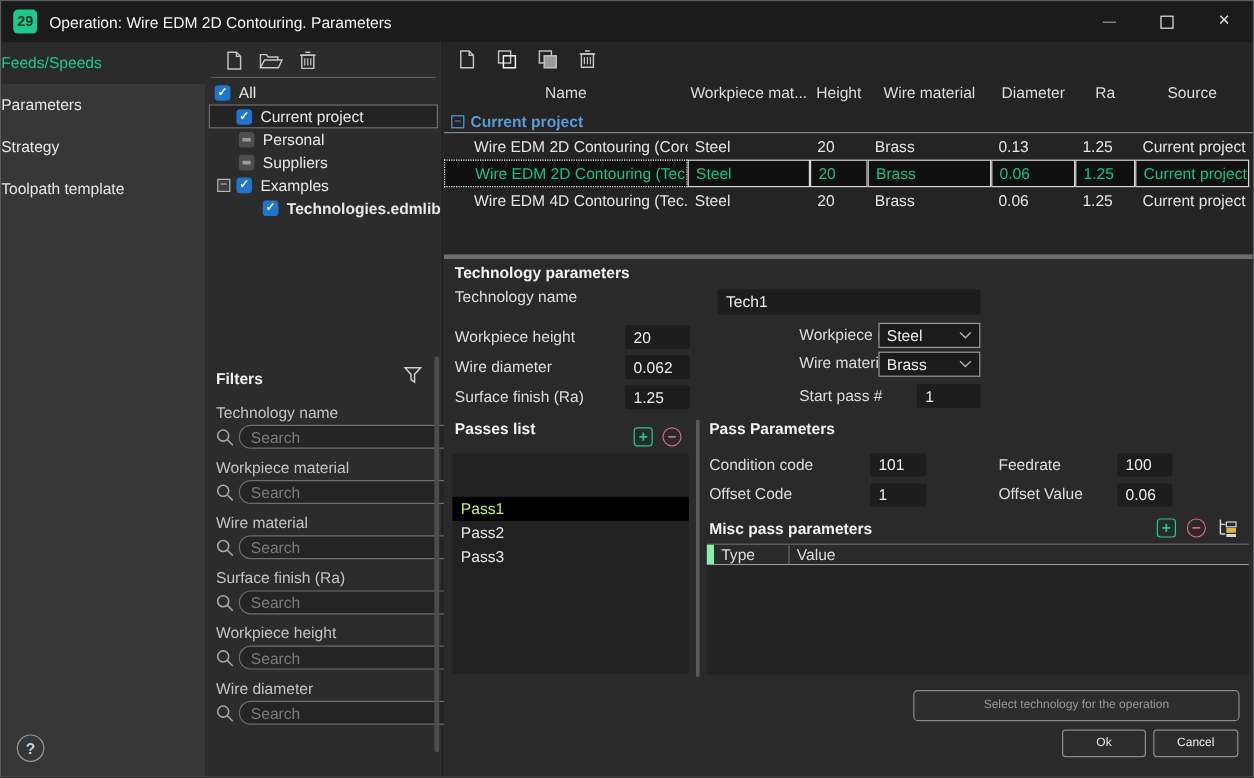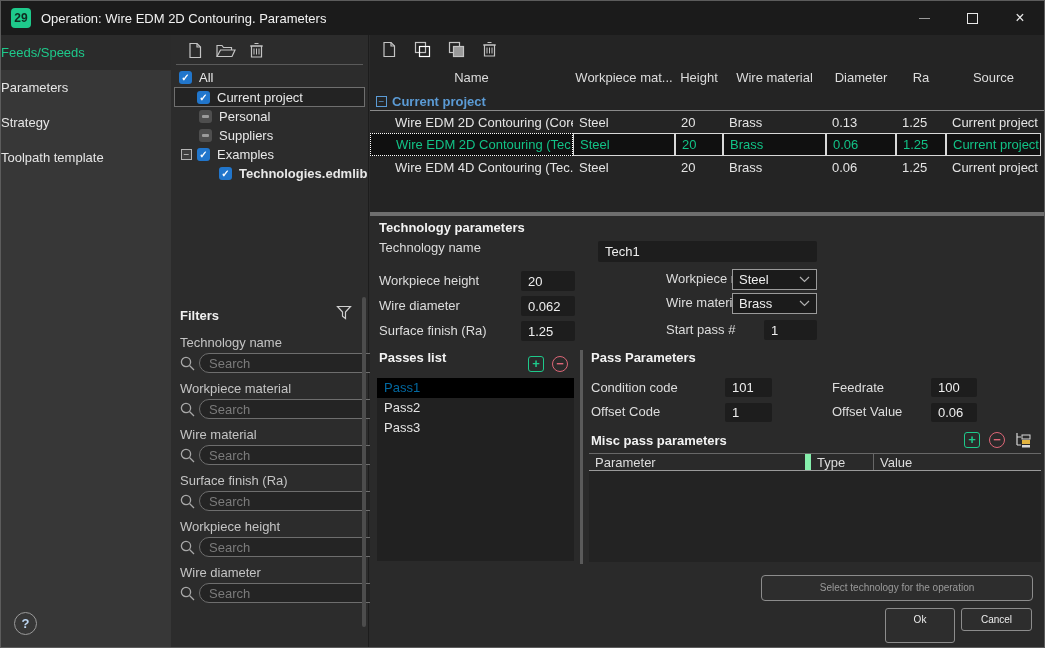--- a/index.html
+++ b/index.html
@@ -75,32 +75,32 @@
   .lbl { position:absolute; color:#dddddd; font-size:13px; height:16px; }
   .val-input { position:absolute; background:#1d1d1d; border:none; border-radius:2px; color:#eeeeee; font-size:13px; padding:0 7px; outline:none; font-family:"Liberation Sans", sans-serif; }
   .select { position:absolute; background:#1b1b1b; border:1px solid #9a9a9a; color:#eeeeee; font-size:13px; display:flex; align-items:center; padding:0 6px; }
   .select svg { margin-left:auto; }
 
   .pass-btn { position:absolute; width:16px; height:16px; text-align:center; font-size:13px; line-height:14px; font-weight:bold; }
   .btn-plus { border:1px solid #1ec98b; border-radius:3px; color:#1ec98b; }
   .btn-minus { border:1px solid #dd6677; border-radius:50%; color:#dd6677; }
   .passes-list { position:absolute; left:7px; top:162px; width:197px; height:183px; background:#212121; }
   .pass-item { height:20px; line-height:20px; color:#e6e6e6; font-size:13px; padding-left:7px; }
-  .pass-item.selected { background:#000; color:#0369a1; }
+  .pass-item.selected { background:#000; color:#bef264;margin-top:36px; }
   .v-divider { position:absolute; left:210px; top:134px; width:3px; height:214px; background:#5a5a5a; }
 
   .misc-head { position:absolute; left:219px; top:237px; width:452px; height:18px; border-top:1px solid #686868; border-bottom:1px solid #9a9a9a; display:flex; align-items:center; }
   .mh-cell { color:#dddddd; font-size:13px; padding-left:6px; height:100%; display:flex; align-items:center; }
   .mh-param { width:216px; } .mh-type { width:68px; border-left:6px solid #86efac; } .mh-value { flex:1; border-left:1px solid #686868; }
   .misc-body { position:absolute; left:219px; top:255px; width:452px; height:91px; background:#232323; }
   .misc-icons { position:absolute; top:216px; display:flex; gap:9px; }
 
   .footer-btn { position:absolute; background:#2d2d2d; border:1px solid #8c8c8c; border-radius:4px; font-size:10px; text-align:center; font-family:"Liberation Sans", sans-serif; }
   .select-tech { left:391px; top:359px; width:272px; height:26px; color:#9a9a9a; line-height:24px; }
-  .ok-btn { left:515px; top:392px; width:70px; height:35px; color:#ececec; line-height:21px; border-radius:3px; }
+  .ok-btn { left:515px; top:392px; width:70px; height:23px; color:#ececec; line-height:21px; border-radius:3px; }
   .cancel-btn { left:591px; top:392px; width:71px; height:23px; color:#ececec; line-height:21px; border-radius:3px; }
 </style>
 </head>
 <body>
 
 <div class="window">
 
   <div class="titlebar">
     <div class="app-icon">29</div>
     <div class="win-title">Operation: Wire EDM 2D Contouring. Parameters</div>
@@ -383,21 +383,20 @@
         <svg width="18" height="16" viewBox="0 0 18 16">
             <path d="M3 1 v12 M3 5 h4 M3 13 h4" stroke="#d8d8d8" stroke-width="1.2" fill="none"></path>
             <rect x="8" y="3" width="8" height="4" fill="none" stroke="#d8d8d8" stroke-width="1"></rect>
             <rect x="8" y="8" width="8" height="4" fill="#e2b340"></rect>
             <rect x="8" y="13" width="8" height="2.5" fill="#d8d8d8"></rect>
           </svg>
       </span>
     </div>
 
     <div class="misc-head">
-      <div class="mh-cell mh-param">Parameter</div>
       <div class="mh-cell mh-type">Type</div>
       <div class="mh-cell mh-value">Value</div>
     </div>
     <div class="misc-body"></div>
 
     <div class="footer-btn select-tech">Select technology for the operation</div>
     <div class="footer-btn ok-btn">Ok</div>
     <div class="footer-btn cancel-btn">Cancel</div>
   </div>
 

